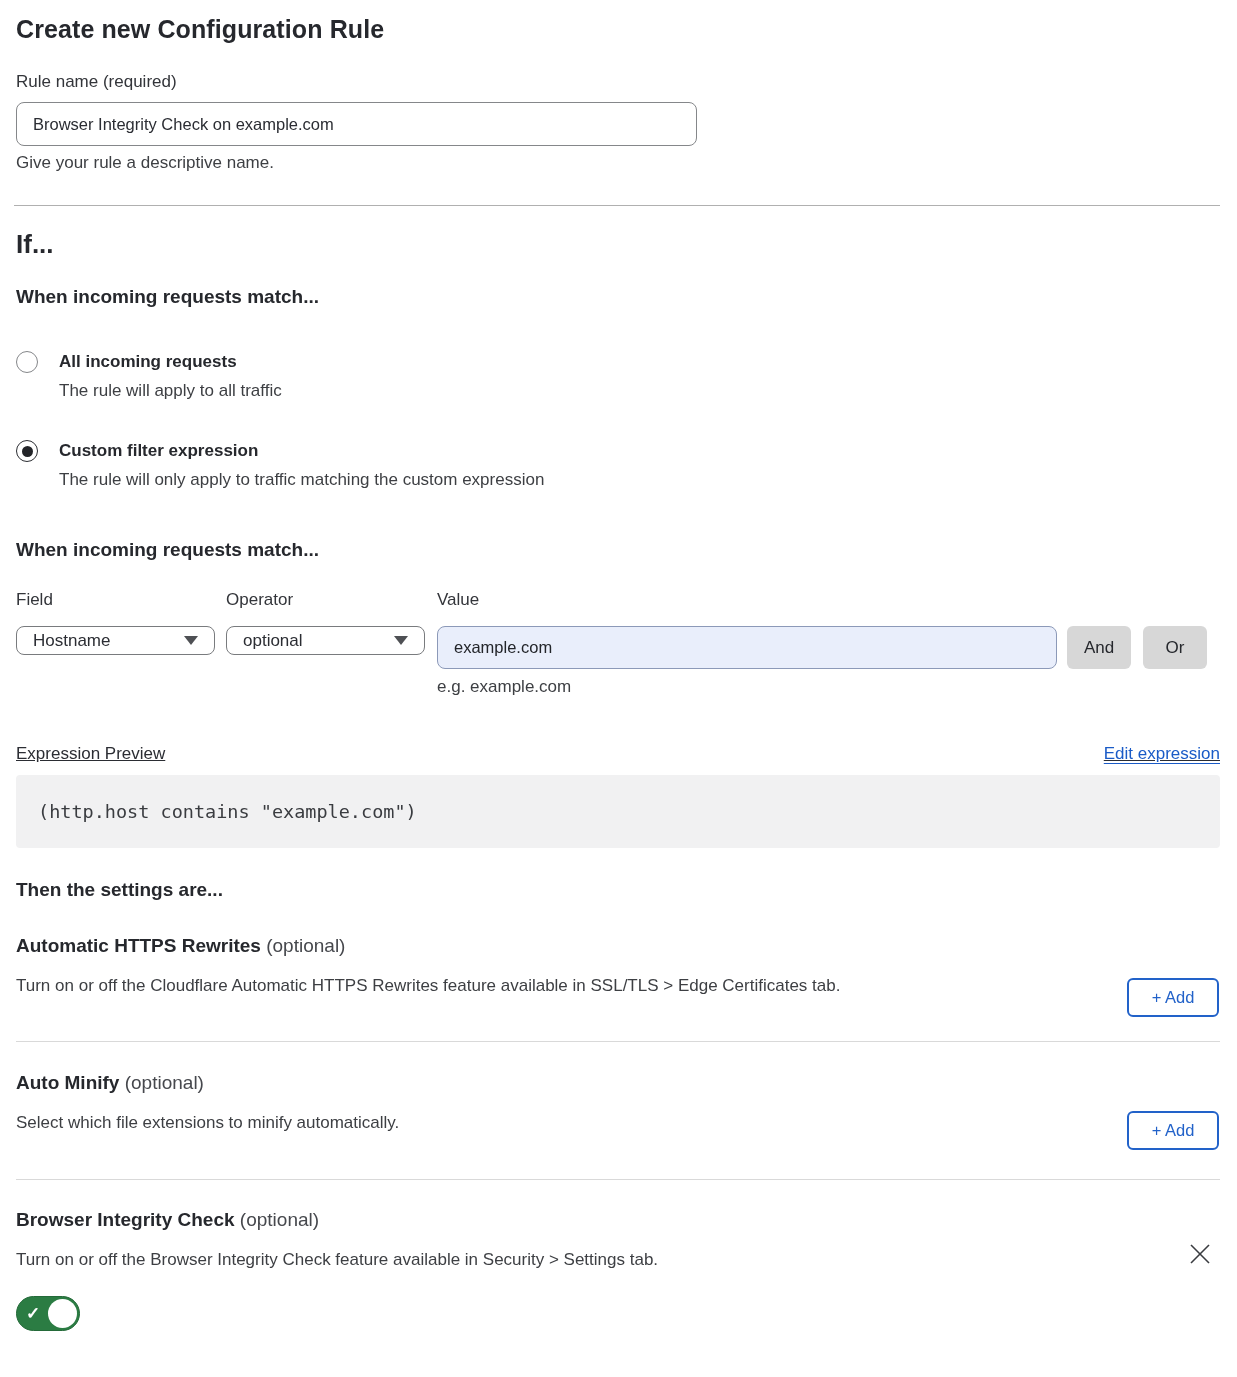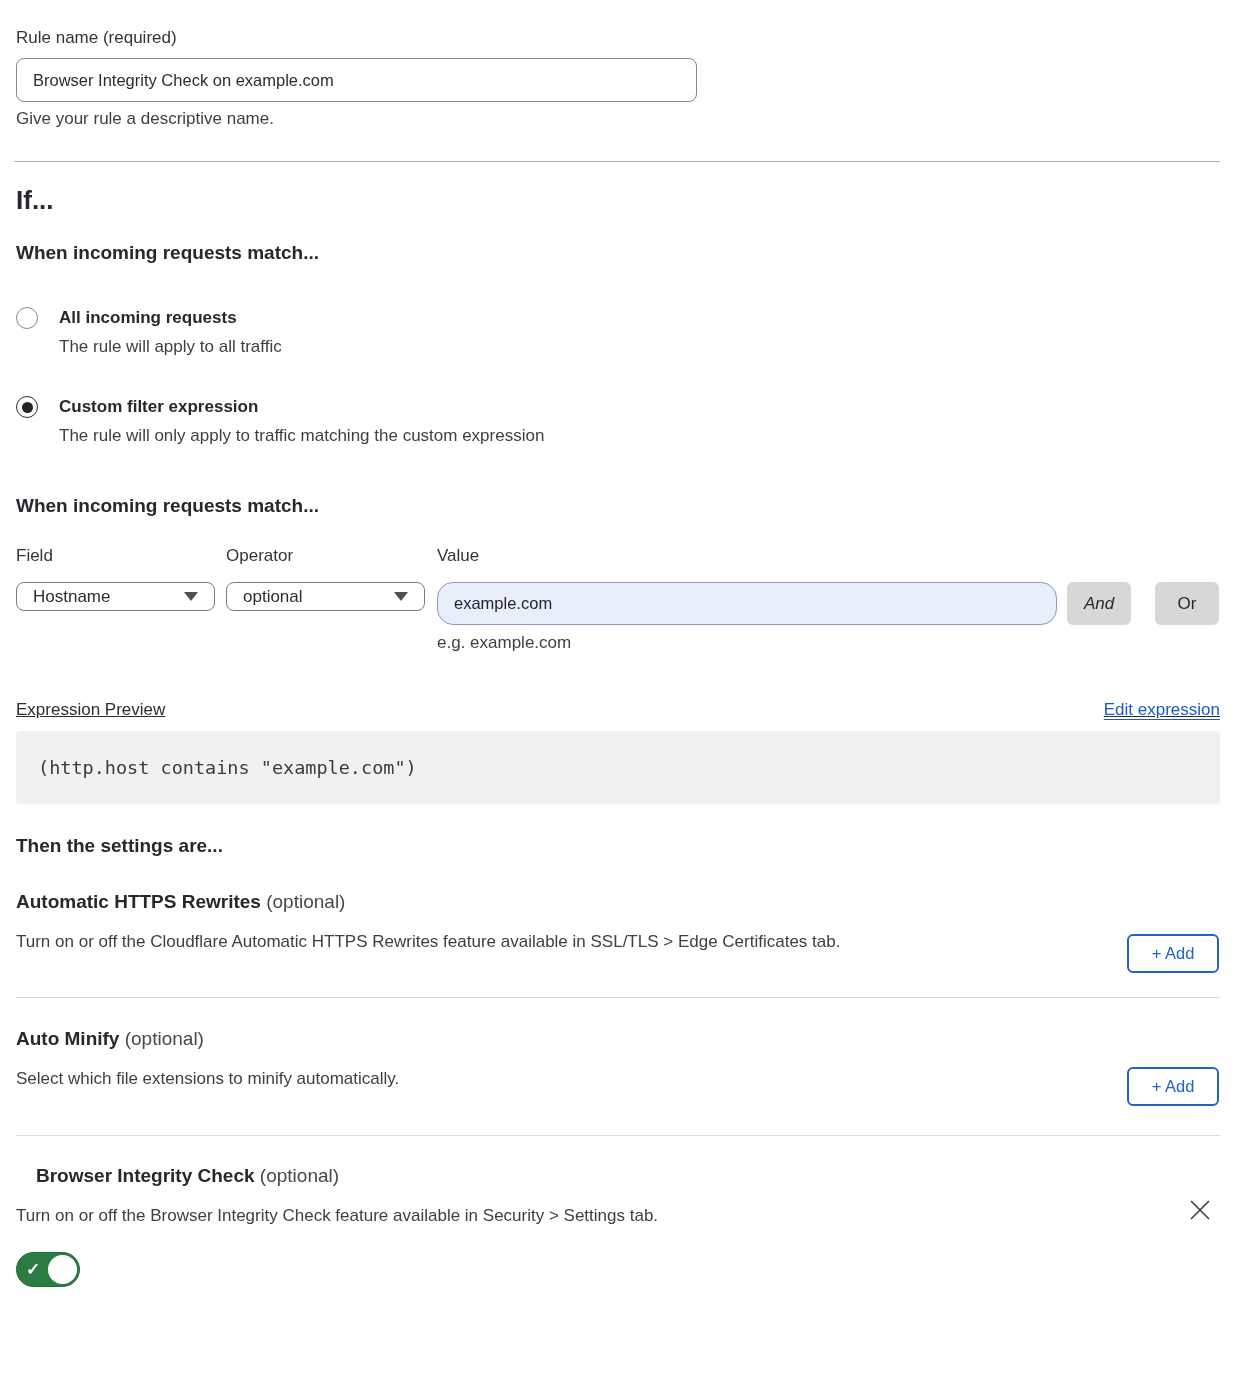--- a/index.html
+++ b/index.html
@@ -57,30 +57,30 @@
   }
   .select .select-value { flex: 1; }
   .chevron-down {
     width: 0; height: 0;
     border-left: 7px solid transparent; border-right: 7px solid transparent;
     border-top: 9px solid #4e5054;
   }
   .select.field-select { margin-right: 11px; }
   .select.operator-select { margin-right: 12px; }
   .value-input {
-    width: 620px; height: 43px; border: 1px solid #8c99b8; border-radius: 16px;
+    width: 620px; height: 43px; border: 1px solid #8c99b8; border-radius: 8px;
     background: #e9eefb; padding: 0 16px; font-size: 16.5px; color: #23252a;
     font-family: "Liberation Sans", sans-serif; outline: none; margin-right: 10px;
   }
   .btn-gray {
     height: 43px; border: none; border-radius: 6px; background: #d7d7d7;
     font-size: 17px; color: #26282d; font-family: "Liberation Sans", sans-serif;
     cursor: pointer;
   }
-  .btn-and { width: 64px; margin-right: 24px; font-style: italic; }
+  .btn-and { width: 64px; margin-right: 12px; }
   .btn-or { width: 64px; }
   .value-hint { margin-top: 8px; margin-left: 421px; font-size: 17px; color: #3d3f43; }
 
   .expr-row { margin-top: 47px; display: flex; justify-content: space-between; align-items: baseline; text-decoration: underline; }
   .expr-label { font-size: 17px; color: #2b2d33; }
   .expr-edit-link {
     font-size: 17px; color: #1a5bc7; text-decoration: underline;
     text-underline-offset: 4px; cursor: pointer;
   }
   .expr-code {
@@ -91,21 +91,21 @@
 
   h3.then-heading { margin-top: 31px; font-size: 19px; font-weight: 700; color: #26282d; }
 
   .setting { position: relative; }
   .setting-title-row { font-size: 19px; }
   .setting-title { font-weight: 700; color: #26282d; }
   .setting-optional { font-weight: 400; color: #46484d; }
   .setting-desc { margin-top: 19px; font-size: 17px; color: #3d3f43; }
   .setting.s1 .setting-title-row { margin-top: 34px; }
   .setting.s2 .setting-title-row { margin-top: 30px; }
-  .setting.s3 .setting-title-row { margin-top: 29px; margin-left: 20px; }
+  .setting.s3 .setting-title-row { margin-top: 29px; }
   .divider-light.d1 { margin-top: 45px; }
   .divider-light.d2 { margin-top: 46px; }
 
   .btn-add {
     position: absolute; right: 1px; width: 92px; height: 39px;
     background: #fff; border: 2px solid #2262c9; border-radius: 6px;
     color: #2262c9; font-size: 16.5px; font-family: "Liberation Sans", sans-serif;
     cursor: pointer;
   }
   .setting.s1 .btn-add { top: 43px; }
@@ -126,20 +126,21 @@
   .toggle .knob {
     position: absolute; right: 2px; top: 2px; width: 29px; height: 29px;
     border-radius: 50%; background: #ffffff;
   }
 </style>
 </head>
 <body>
 
 <div class="page">
 
+  <h1 class="page-title">Create new Configuration Rule</h1>
 
   <div class="field-label">Rule name (required)</div>
   <input class="rule-name-input" type="text" value="Browser Integrity Check on example.com" style="">
   <div class="help-text">Give your rule a descriptive name.</div>
 
   <hr class="divider-strong">
 
   <h2 class="if-heading">If...</h2>
   <h3 class="sub-heading m1">When incoming requests match...</h3>
 

